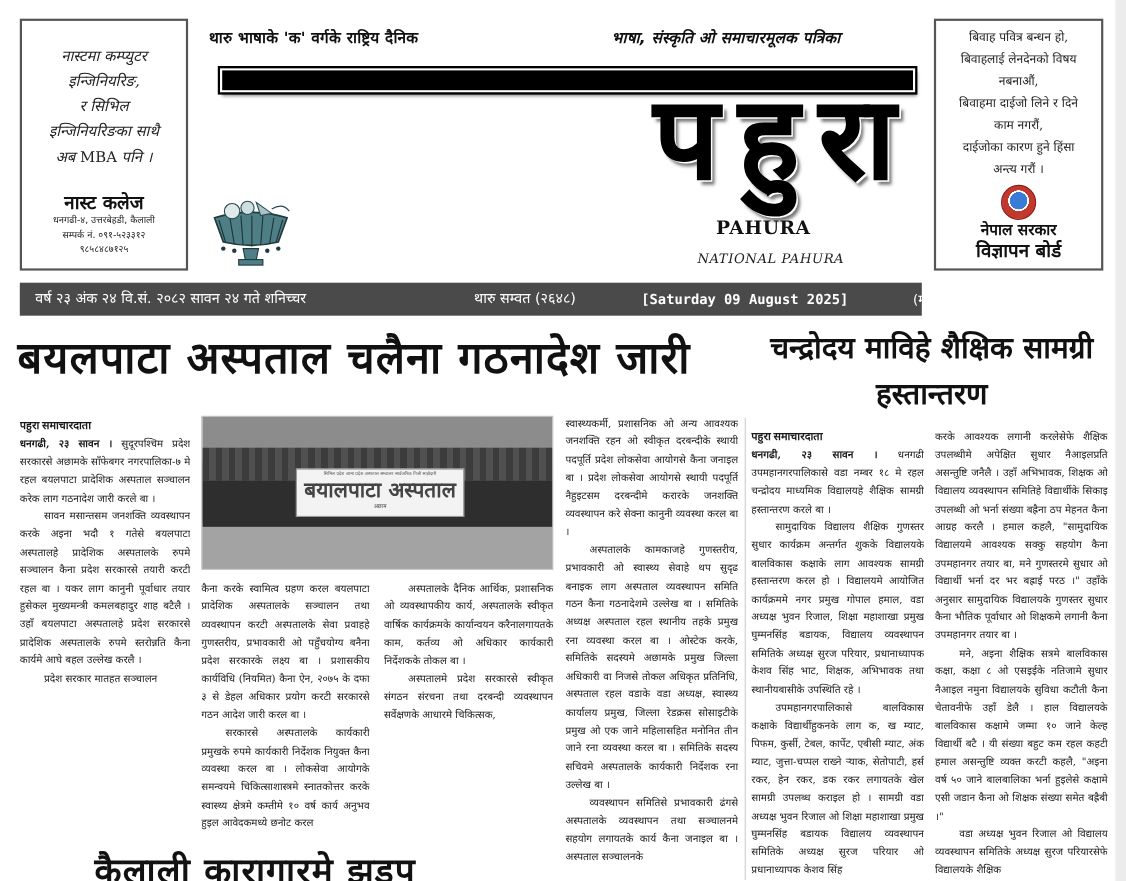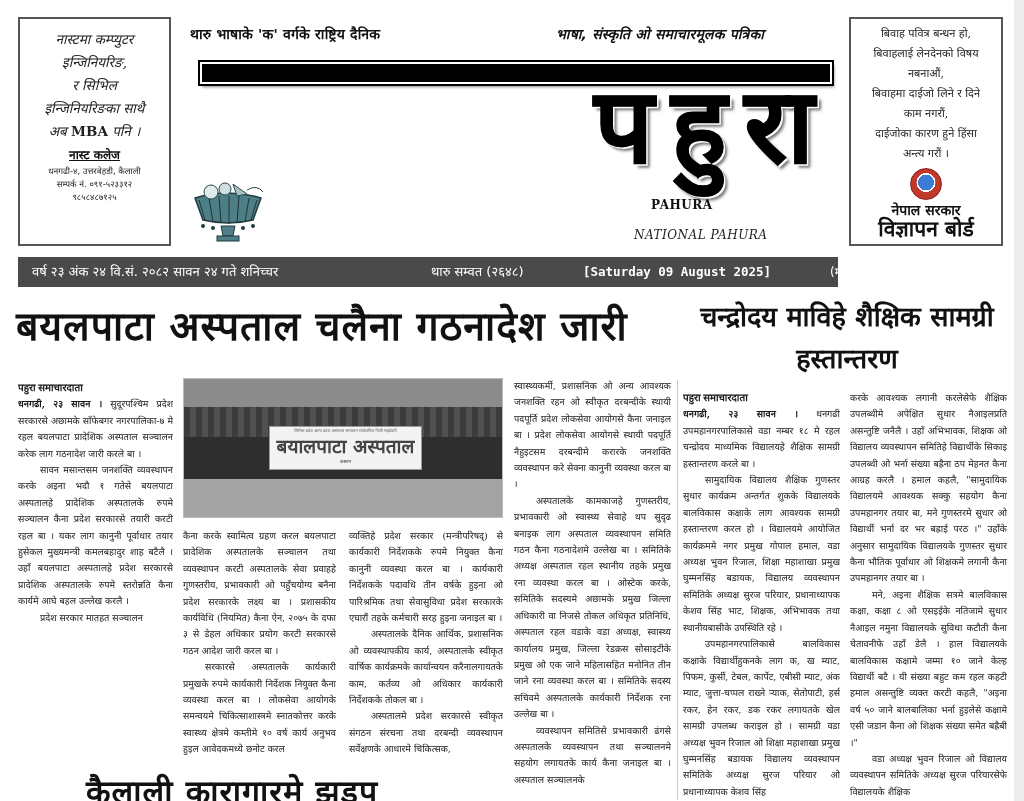--- a/index.html
+++ b/index.html
@@ -2,46 +2,46 @@
 <html><head>
 <meta charset="utf-8">
 <style>
   * { box-sizing: border-box; margin: 0; padding: 0; }
   html, body { width: 1024px; height: 801px; overflow: hidden; background: #ffffff; }
   body { font-family: "DejaVu Sans", sans-serif; color: #111; position: relative; }
   .right-rail { position: absolute; left: 1014px; top: 0; width: 10px; height: 801px; background: #ececec; }
 
   
   .ad-box { position: absolute; border: 2px solid #555; background: #fff; text-align: center; }
-  .ad-left { left: 18px; top: 17px; width: 153px; height: 229px; padding: 9px 3px; }
+  .ad-left { left: 18px; top: 17px; width: 153px; height: 229px; padding: 21px 3px; }
   .ad-left .ad-lines div { font-family: "DejaVu Serif", serif; font-style: italic; font-size: 13.5px; line-height: 23px; color: #222; }
-  .ad-left .ad-lines div b { font-style: normal; font-weight: bold; margin-top: 21px; }
-  .ad-left .college { font-weight: bold; font-size: 12px; margin-top: 2px; line-height: 20px; text-decoration: underline; }
+  .ad-left .ad-lines div b { font-style: normal; font-weight: normal; margin-top: 21px; }
+  .ad-left .college { font-weight: bold; font-size: 17px; margin-top: 20px; line-height: 20px; }
   .ad-left .small { font-size: 8.5px; line-height: 13px; color: #222; }
   .ad-right { left: 849px; top: 17px; width: 154px; height: 229px; padding: 5px 2px; }
   .ad-right .ad-lines div { font-family: "DejaVu Serif", serif; font-size: 11px; line-height: 20px; color: #222; }
   .emblem { width: 32px; height: 32px; margin: 4px auto 2px; border-radius: 50%;
             background: radial-gradient(circle at 50% 45%, #3a7bd5 0 35%, #ffffff 36% 42%, #c0392b 43% 100%);
             border: 1px solid #8b1d1d; }
   .gov { font-weight: bold; font-size: 14px; line-height: 17px; }
-  .board { font-weight: 900; font-size: 21px; line-height: 21px; }
+  .board { font-weight: 900; font-size: 17px; line-height: 21px; }
 
   
   .tagline { position: absolute; top: 24px; font-size: 14px; font-weight: bold; color: #111; letter-spacing: 0.2px; }
   .tagline.left { left: 190px; }
   .tagline.right { left: 556px; font-style: italic; }
   .nameplate { position: absolute; left: 200px; top: 62px; width: 632px; height: 112px; }
   .nameplate .bar { position: absolute; left: 0; top: 0; width: 632px; height: 22px; background: #000;
                     border: 2px solid #fff; outline: 2px solid #000; box-shadow: 2px 3px 3px #888; }
   .nameplate .logo { position: absolute; left: 0; top: 4px; width: 632px; text-align: right;
                      font-family: "DejaVu Sans", sans-serif; font-weight: 900; font-size: 104px; line-height: 120px;
                      color: #000; letter-spacing: 18px;
                      text-shadow: 2px 2px 0 #fff, 4px 4px 3px #777; -webkit-text-stroke: 1px #000; }
   .basket { position: absolute; left: 189px; top: 180px; width: 78px; height: 64px; }
-  .pahura-en { position: absolute; left: 651px; top: 198px; font-family: "DejaVu Serif", serif; font-weight: bold; font-size: 12px; letter-spacing: 0.5px; }
+  .pahura-en { position: absolute; left: 651px; top: 198px; font-family: "DejaVu Serif", serif; font-weight: bold; font-size: 17px; letter-spacing: 0.5px; }
   .national-daily { position: absolute; left: 634px; top: 228px; font-family: "DejaVu Serif", serif; font-style: italic; font-size: 12px; letter-spacing: 0.5px; color: #222; }
 
   
   .strip { position: absolute; left: 18px; top: 257px; width: 820px; height: 30px; background: #4a4a4a;
            color: #fff; font-size: 13px; line-height: 30px; white-space: nowrap; padding-left: 37px; }
   .strip span { position: absolute; top: 0; }
   .strip .s1 { left: 14px; }
   .strip .s2 { left: 413px; }
   .strip .s3 { left: 565px; font-family: "DejaVu Sans Mono", monospace; font-weight: bold; font-size: 12.5px; }
   .strip .s4 { left: 812px; font-size: 12px; }
@@ -166,21 +166,20 @@
     <div class="sign-sub">अछाम</div>
   </div>
 </div>
 
 <div class="col c2">
   <p class="noindent">कैना करके स्वामित्व ग्रहण करल बयलपाटा प्रादेशिक अस्पतालके सञ्चालन तथा व्यवस्थापन करटी अस्पतालके सेवा प्रवाहहे गुणस्तरीय, प्रभावकारी ओ पहुँचयोग्य बनैना प्रदेश सरकारके लक्ष्य बा । प्रशासकीय कार्यविधि (नियमित) कैना ऐन, २०७५ के दफा ३ से डेहल अधिकार प्रयोग करटी सरकारसे गठन आदेश जारी करल बा ।</p>
   <p>सरकारसे अस्पतालके कार्यकारी प्रमुखके रुपमे कार्यकारी निर्देशक नियुक्त कैना व्यवस्था करल बा । लोकसेवा आयोगके समन्वयमे चिकित्साशास्त्रमे स्नातकोत्तर करके स्वास्थ्य क्षेत्रमे कम्तीमे १० वर्ष कार्य अनुभव हुइल आवेदकमध्ये छनोट करल</p>
 </div>
 
 <div class="col c3">
-  <p class="noindent">व्यक्तिहे प्रदेश सरकार (मन्त्रीपरिषद्) से कार्यकारी निर्देशकके रुपमे नियुक्त कैना कानुनी व्यवस्था करल बा । कार्यकारी निर्देशकके पदावधि तीन वर्षके हुइना ओ पारिश्रमिक तथा सेवासुविधा प्रदेश सरकारके एघारौं तहके कर्मचारी सरह हुइना जनाइल बा ।</p>
   <p>अस्पतालके दैनिक आर्थिक, प्रशासनिक ओ व्यवस्थापकीय कार्य, अस्पतालके स्वीकृत वार्षिक कार्यक्रमके कार्यान्वयन करैनालगायतके काम, कर्तव्य ओ अधिकार कार्यकारी निर्देशकके तोकल बा ।</p>
   <p>अस्पतालमे प्रदेश सरकारसे स्वीकृत संगठन संरचना तथा दरबन्दी व्यवस्थापन सर्वेक्षणके आधारमे चिकित्सक,</p>
 </div>
 
 <div class="col c4">
   <p class="noindent">स्वास्थ्यकर्मी, प्रशासनिक ओ अन्य आवश्यक जनशक्ति रहन ओ स्वीकृत दरबन्दीके स्थायी पदपूर्ति प्रदेश लोकसेवा आयोगसे कैना जनाइल बा । प्रदेश लोकसेवा आयोगसे स्थायी पदपूर्ति नैहुइटसम दरबन्दीमे करारके जनशक्ति व्यवस्थापन करे सेक्ना कानुनी व्यवस्था करल बा ।</p>
   <p>अस्पतालके कामकाजहे गुणस्तरीय, प्रभावकारी ओ स्वास्थ्य सेवाहे थप सुदृढ बनाइक लाग अस्पताल व्यवस्थापन समिति गठन कैना गठनादेशमे उल्लेख बा । समितिके अध्यक्ष अस्पताल रहल स्थानीय तहके प्रमुख रना व्यवस्था करल बा । ओस्टेक करके, समितिके सदस्यमे अछामके प्रमुख जिल्ला अधिकारी वा निजसे तोकल अधिकृत प्रतिनिधि, अस्पताल रहल वडाके वडा अध्यक्ष, स्वास्थ्य कार्यालय प्रमुख, जिल्ला रेडक्रस सोसाइटीके प्रमुख ओ एक जाने महिलासहित मनोनित तीन जाने रना व्यवस्था करल बा । समितिके सदस्य सचिवमे अस्पतालके कार्यकारी निर्देशक रना उल्लेख बा ।</p>
   <p>व्यवस्थापन समितिसे प्रभावकारी ढंगसे अस्पतालके व्यवस्थापन तथा सञ्चालनमे सहयोग लगायतके कार्य कैना जनाइल बा । अस्पताल सञ्चालनके</p>
 </div>
 

